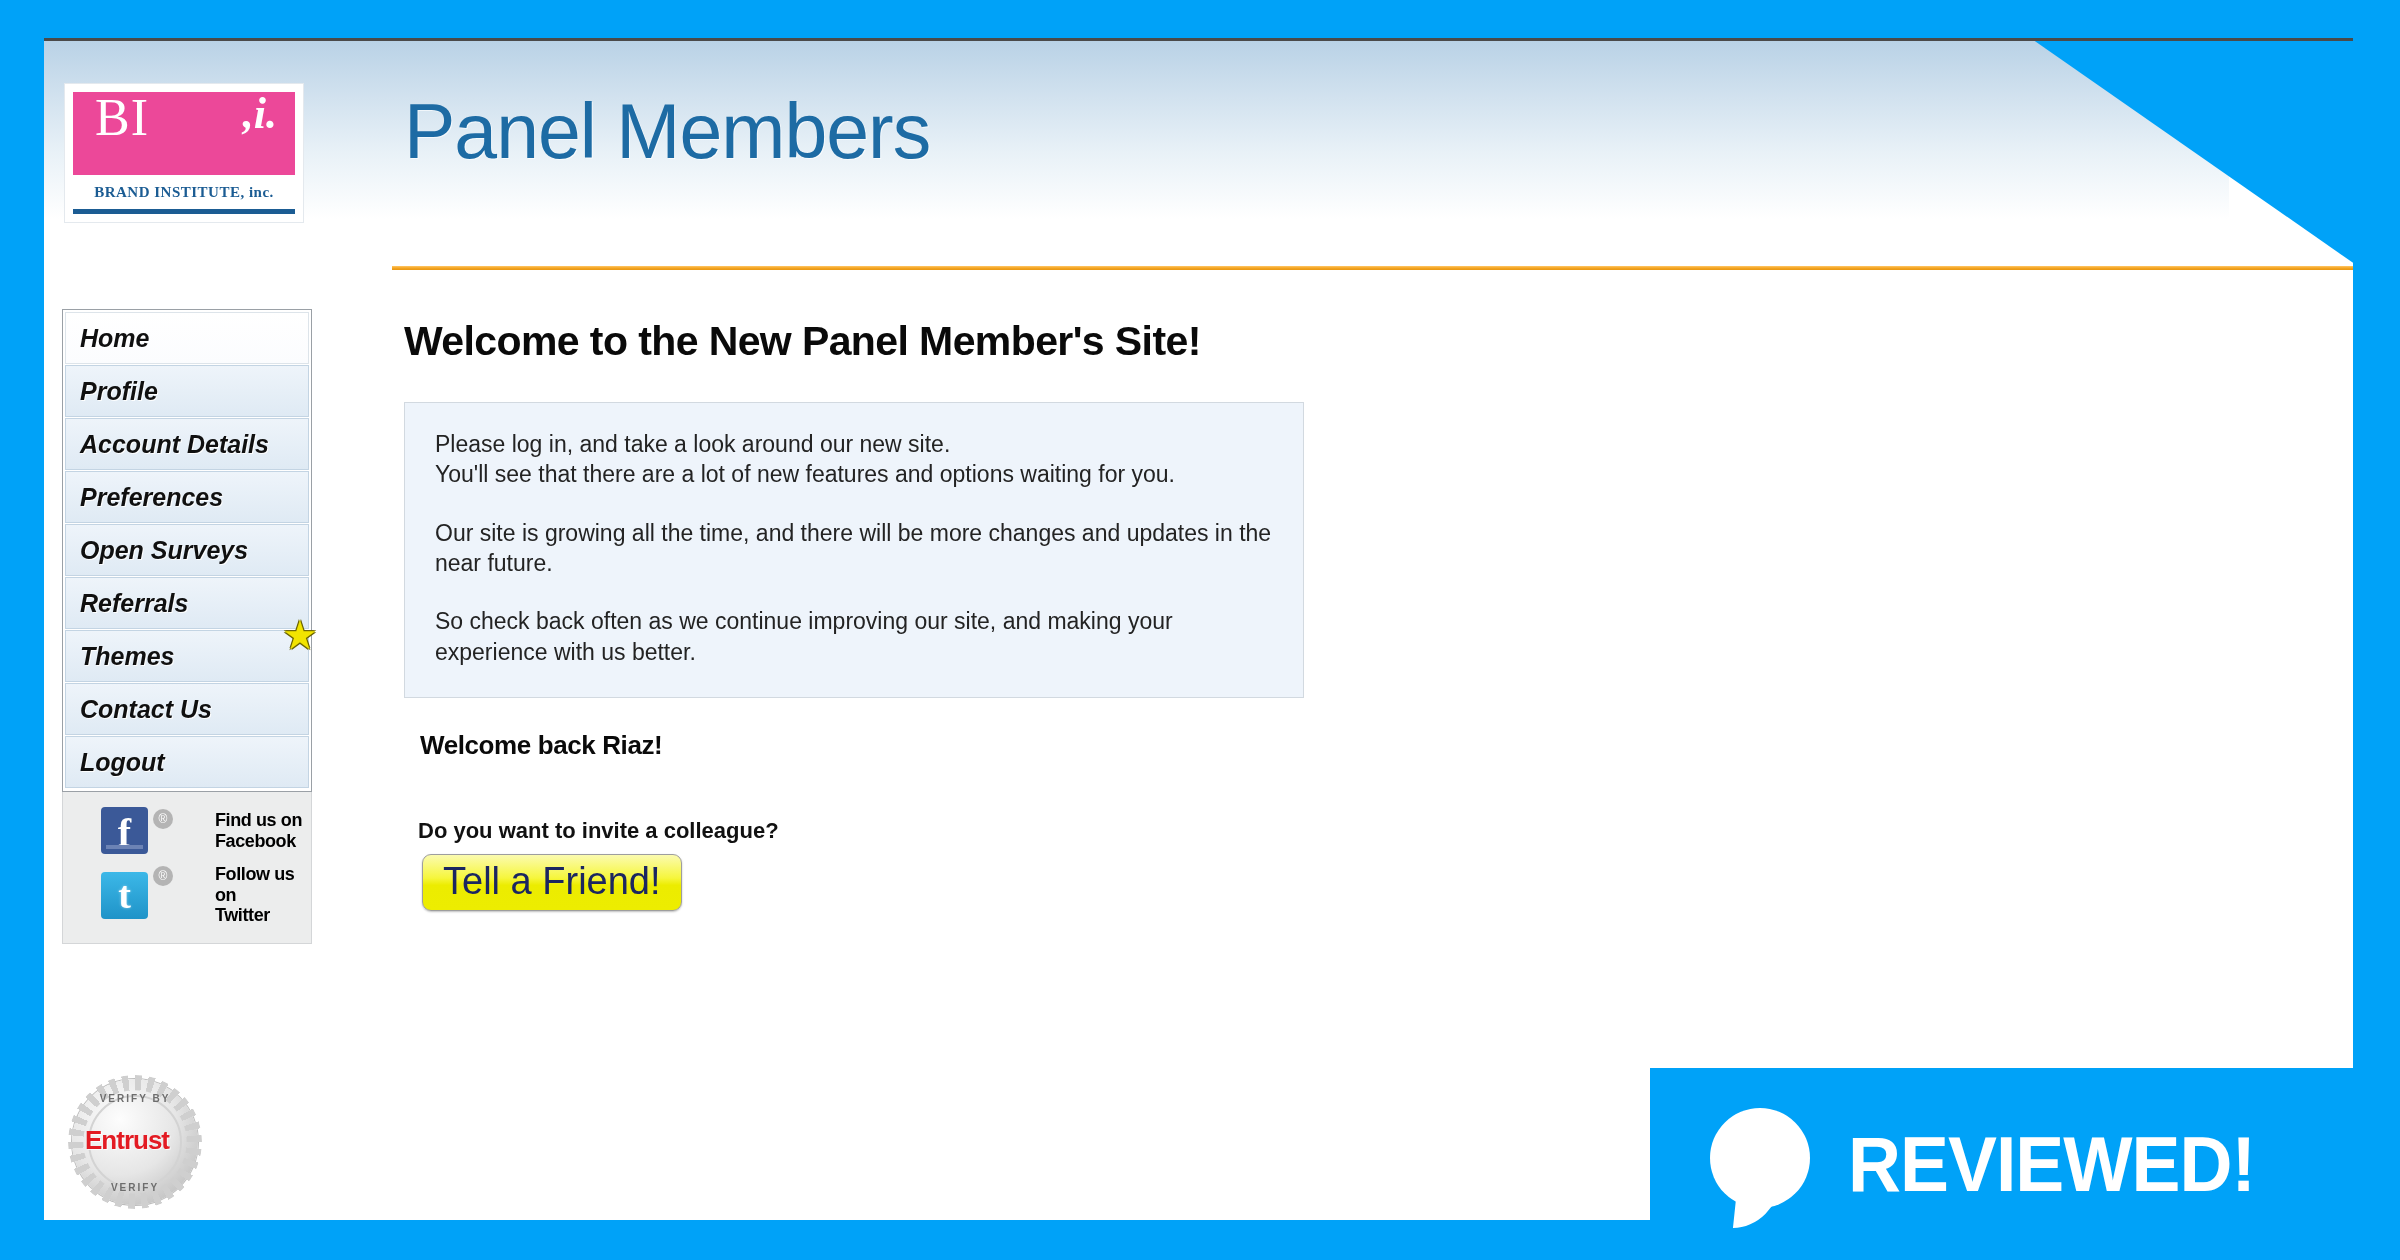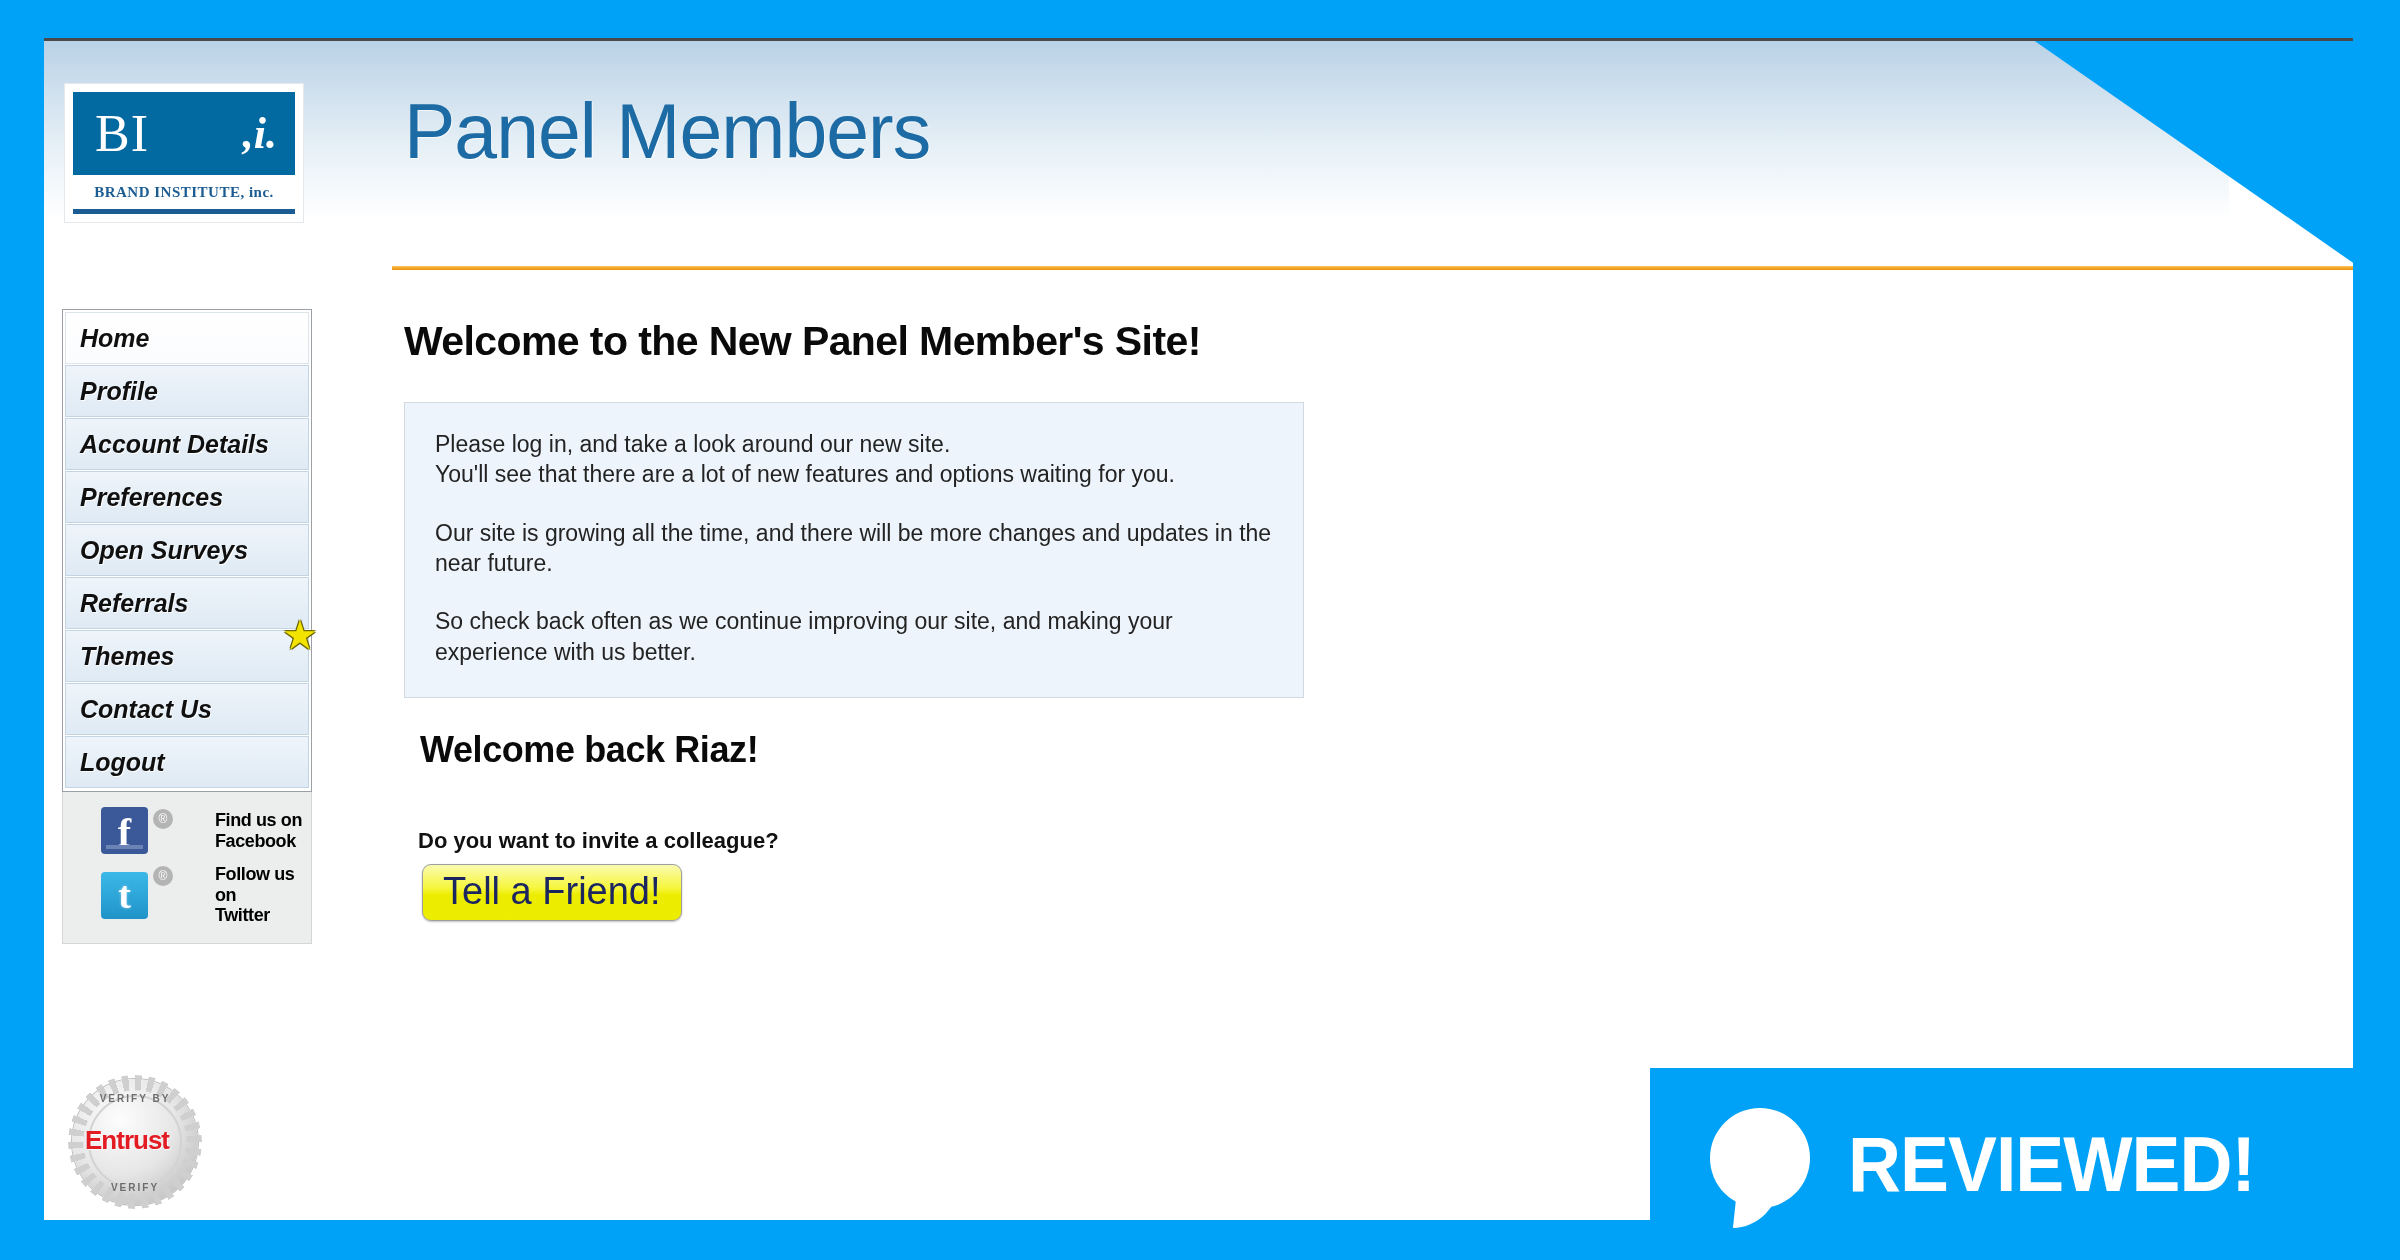--- a/index.html
+++ b/index.html
@@ -49,22 +49,22 @@
   .logo-wrap{
     position:absolute;left:20px;top:42px;width:240px;height:140px;
     background:#ffffff;border:1px solid #e4e9ee;
     box-sizing:border-box;padding:6px;
   }
   .logo-box{
     width:100%;height:100%;border:2px solid #ffffff;box-sizing:border-box;
     display:flex;flex-direction:column;
   }
   .logo-blue{
-    background:#0369a1;flex:1 1 auto;position:relative;
-    display:flex;align-items:center;justify-content:space-between;
+    background:#ec4899;flex:1 1 auto;position:relative;
+    display:flex;align-items:flex-start;justify-content:space-between;
     padding:0 18px 0 22px;box-sizing:border-box;
   }
   .logo-bi{
     color:#ffffff;font-family:"Liberation Serif",serif;font-weight:400;
     font-size:52px;line-height:1;letter-spacing:1px;
   }
   .logo-i{
     color:#ffffff;font-family:"Liberation Serif",serif;font-style:italic;
     font-weight:700;font-size:44px;line-height:1;
   }
@@ -154,21 +154,21 @@
   }
   .info-box{
     width:900px;background:#eef4fb;border:1px solid #d2d9e0;
     box-sizing:border-box;padding:26px 30px 30px 30px;
   }
   .info-p{
     font-size:23px;color:#232323;line-height:1.32;margin:0 0 28px 0;
   }
   .info-p:last-child{margin-bottom:0;}
   .welcome-back{
-    font-size:36px;font-weight:700;color:#0a0a0a;margin:34px 0 0 16px;
+    font-size:26px;font-weight:700;color:#0a0a0a;margin:34px 0 0 16px;
     letter-spacing:-.4px;line-height:1;
   }
   .invite-q{
     font-size:22px;font-weight:700;color:#111111;margin:62px 0 0 14px;
     line-height:1;
   }
   .tell-friend-btn{
     display:inline-block;margin:12px 0 0 18px;
     background:linear-gradient(to bottom,#fbfbb0 0%,#f6f63c 42%,#ecec00 55%,#eded00 100%);
     border:1px solid #9e9e9e;border-radius:9px;

